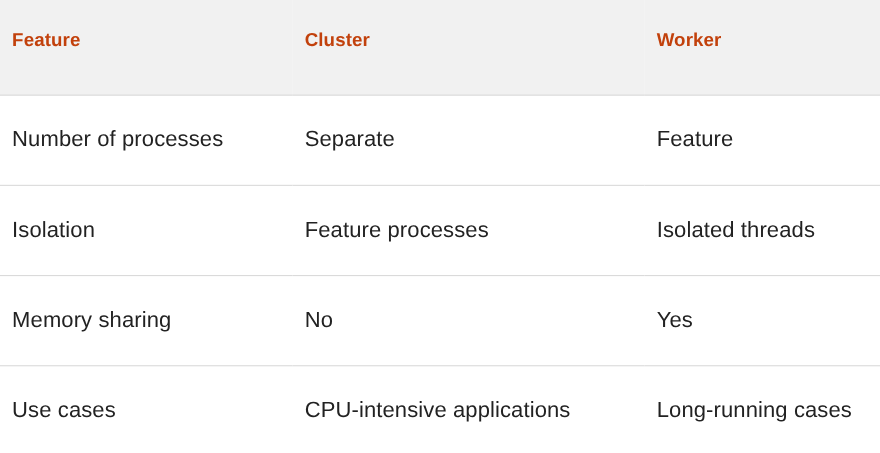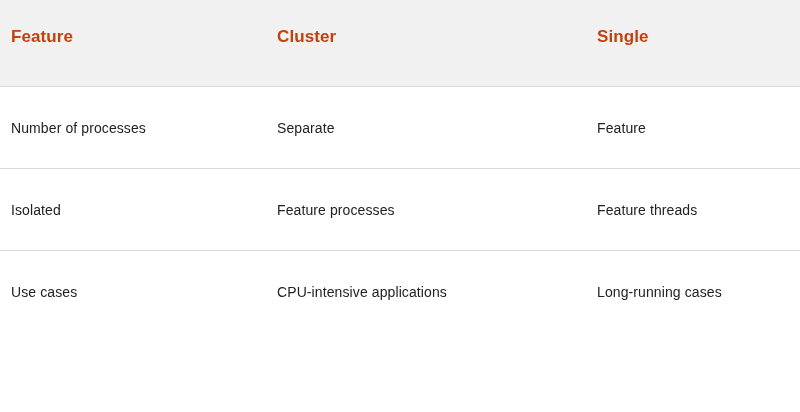--- a/index.html
+++ b/index.html
@@ -43,21 +43,21 @@
     border-bottom: 1px solid #dadada;
     white-space: nowrap;
   }
 
   tbody td {
     height: 81px;
     padding: 0 0 0 11px;
     margin: 0;
     text-align: left;
     vertical-align: middle;
-    font-size: 14px;
+    font-size: 20px;
     font-weight: normal;
     color: #222222;
     letter-spacing: 0.1px;
     border: none;
     border-bottom: 1px solid #dadada;
     white-space: nowrap;
     background: #ffffff;
   }
 
   tbody tr:last-child td {
@@ -70,33 +70,38 @@
 <table class="comparison-table">
   <colgroup>
     <col class="c1">
     <col class="c2">
     <col class="c3">
   </colgroup>
   <thead>
     <tr>
       <th scope="col">Feature</th>
       <th scope="col">Cluster</th>
-      <th scope="col">Single</th>
+      <th scope="col">Worker</th>
     </tr>
   </thead>
   <tbody>
     <tr>
       <td>Number of processes</td>
       <td>Separate</td>
       <td>Feature</td>
     </tr>
     <tr>
-      <td>Isolated</td>
+      <td>Isolation</td>
       <td>Feature processes</td>
-      <td>Feature threads</td>
+      <td>Isolated threads</td>
+    </tr>
+    <tr>
+      <td>Memory sharing</td>
+      <td>No</td>
+      <td>Yes</td>
     </tr>
     <tr>
       <td>Use cases</td>
       <td>CPU-intensive applications</td>
       <td>Long-running cases</td>
     </tr>
   </tbody>
 </table>
 
 </body></html>

